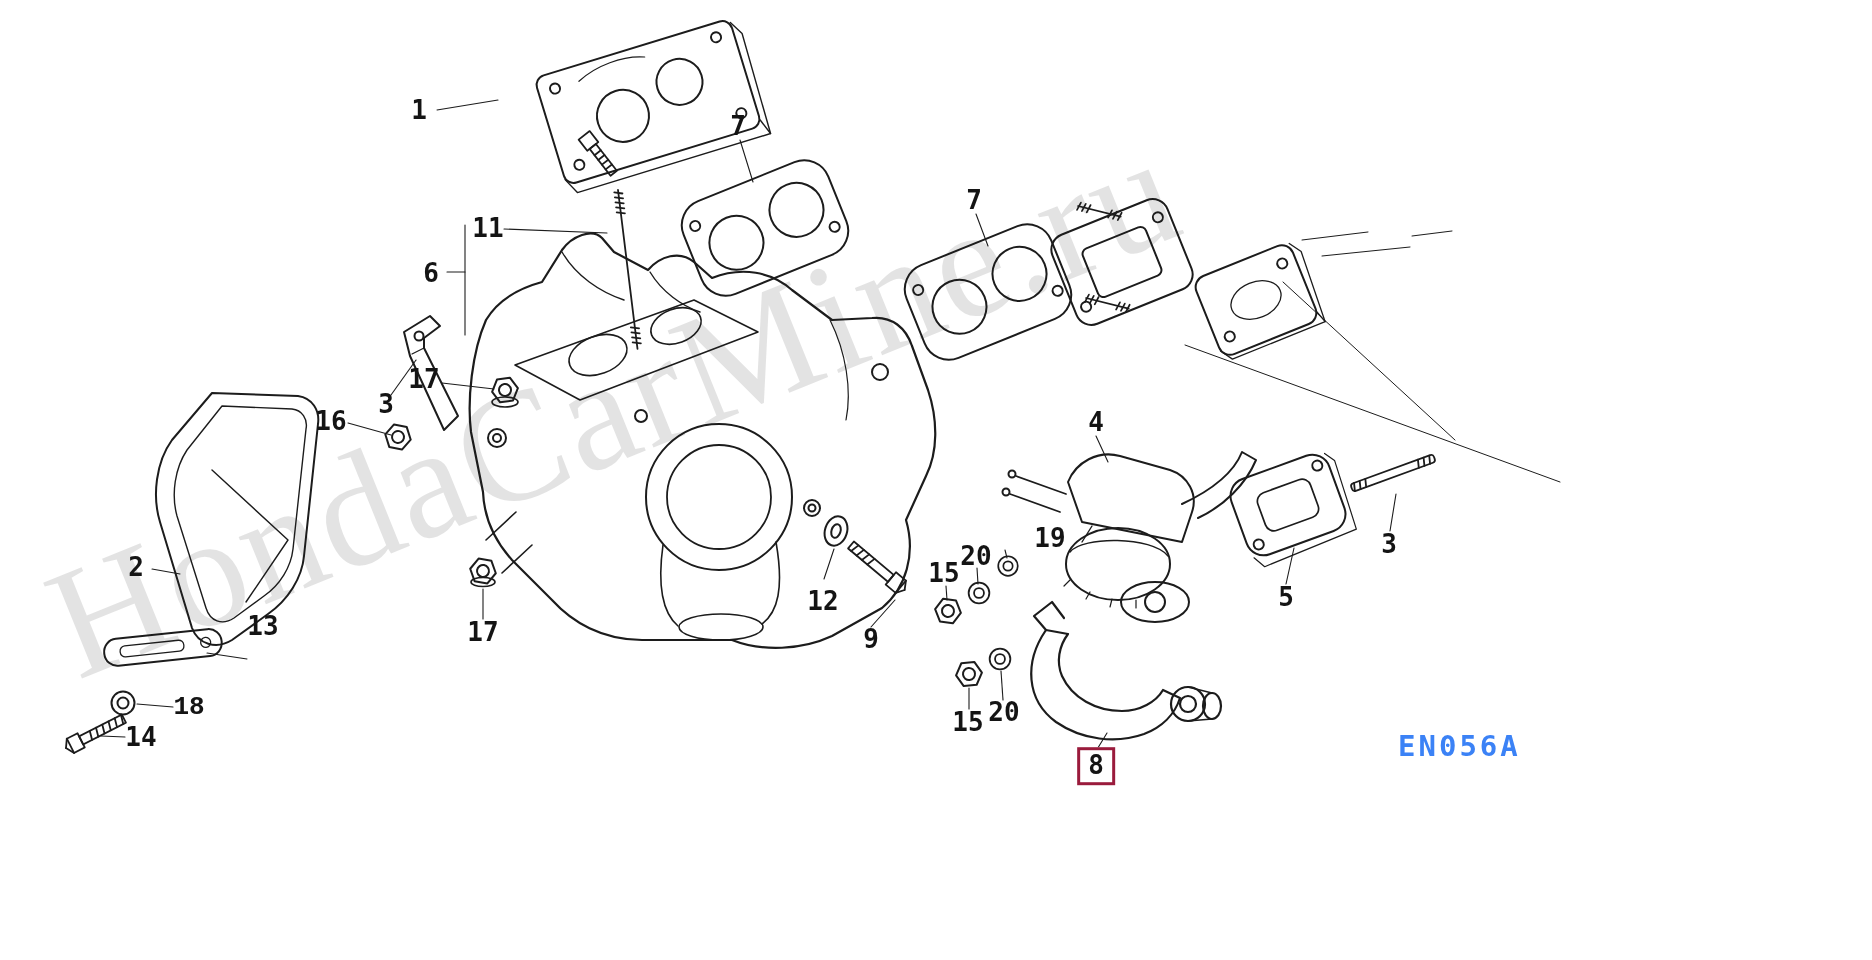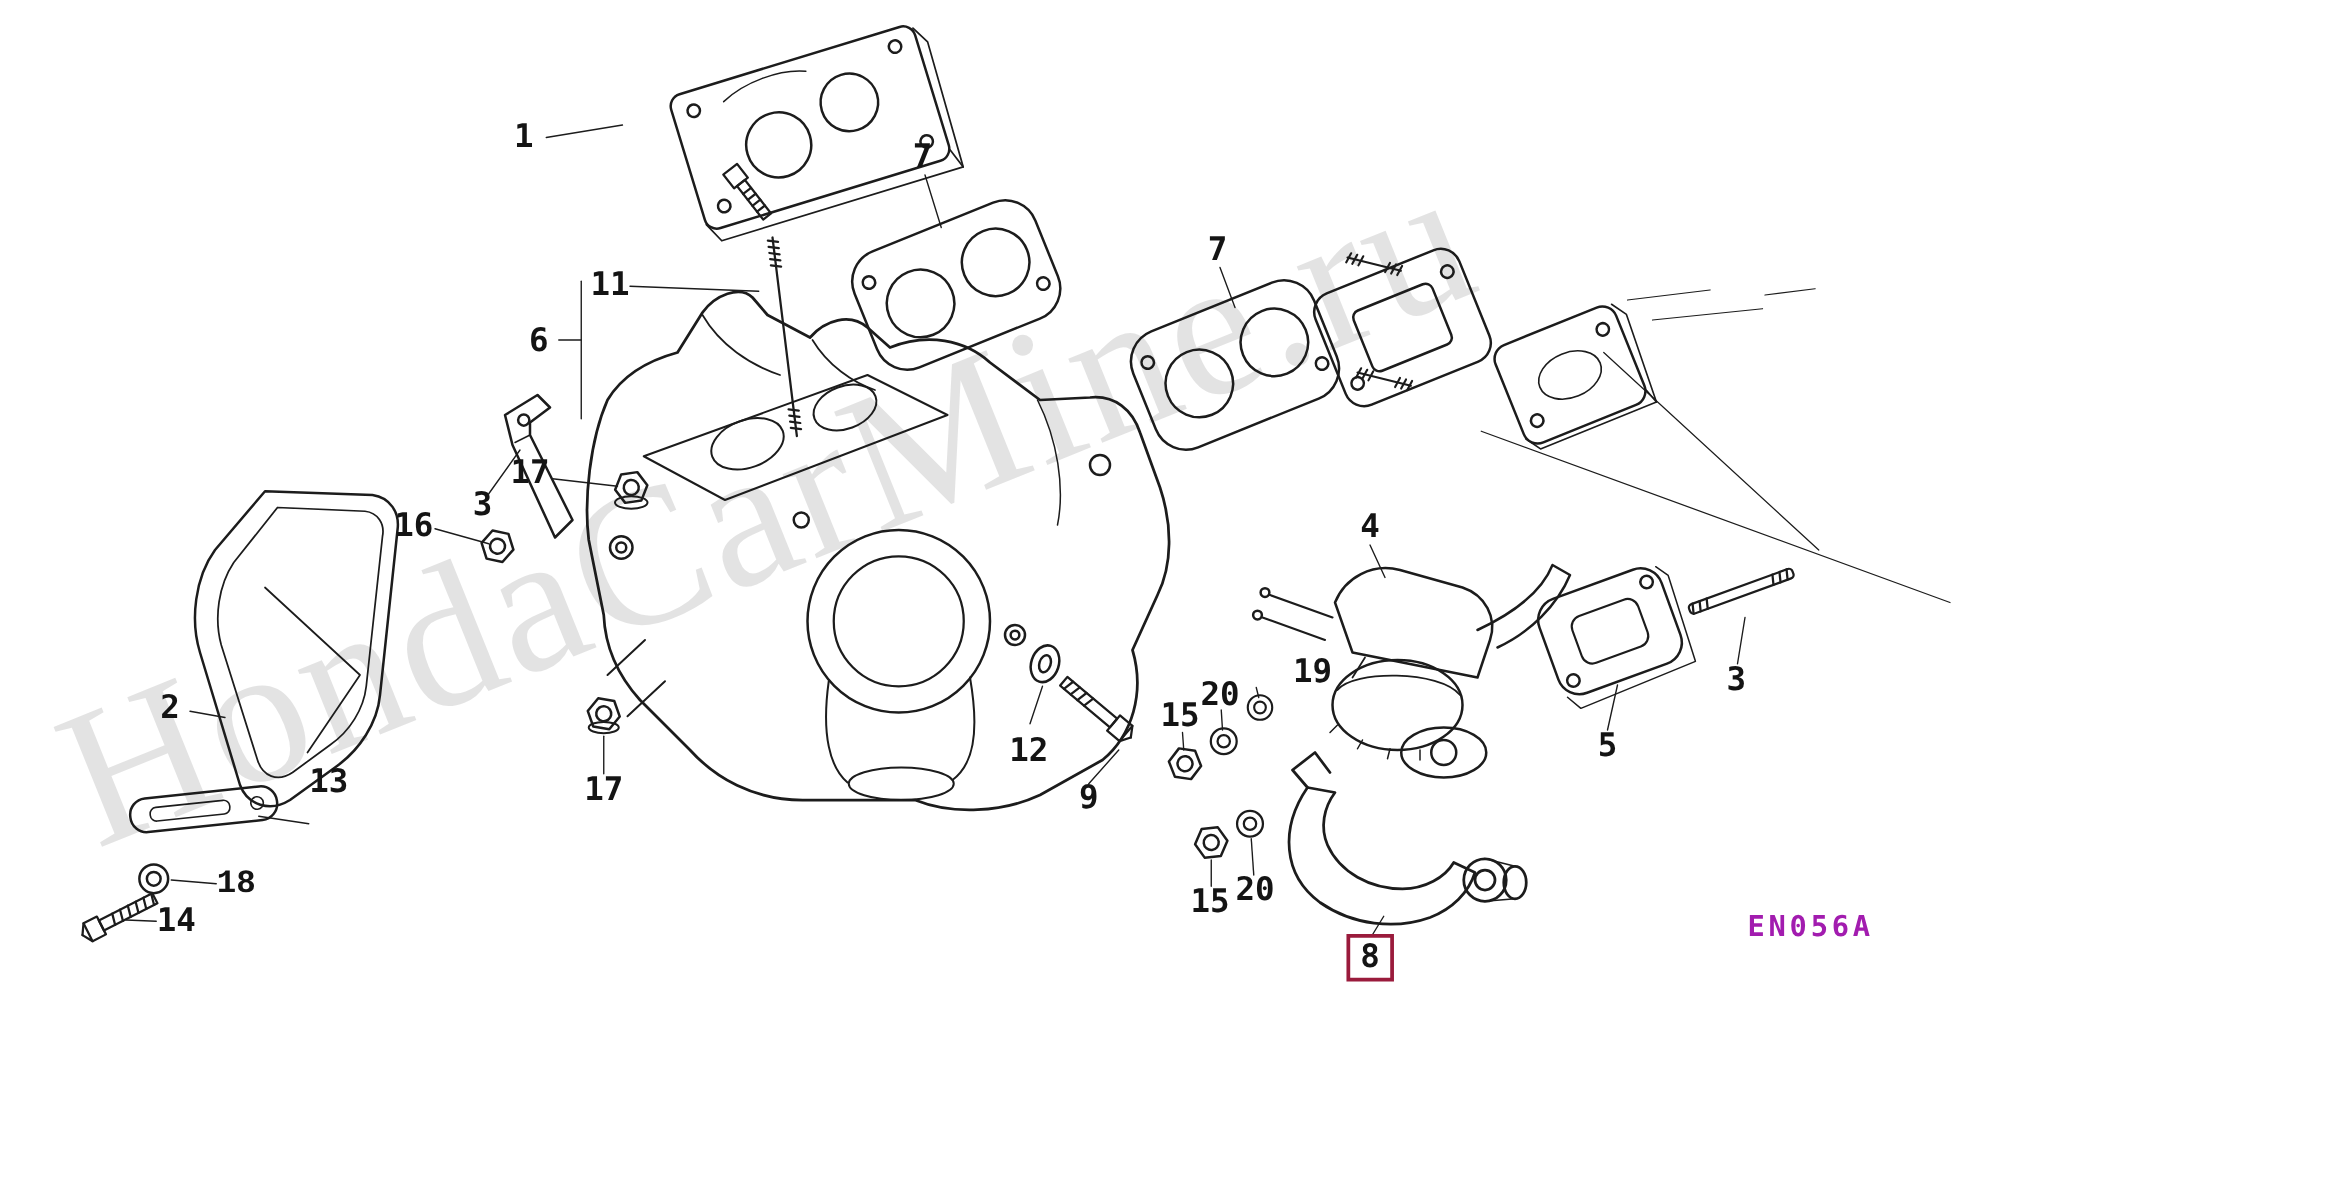--- a/index.html
+++ b/index.html
@@ -51,24 +51,24 @@
     border:3px solid var(--hl,#9A1B3C);
     padding:1px 8px 2px 8px;
     background:#ffffff;
   }
 
   .diagram-code {
     position:absolute;
     left:1398px; top:729px;
     z-index:3;
     font-family:"DejaVu Sans Mono", monospace;
-    font-size:23px;
+    font-size:29px;
     font-weight:bold;
     letter-spacing:3px;
-    color:#a21caf;
+    color:#3b82f6;
   }
 </style>
 </head>
 <body>
 
 <div class="canvas" style="--hl: #9A1B3C;">
 
   <div class="watermark">HondaCarMine.ru</div>
 
   <svg class="art" viewBox="0 0 1872 960" xmlns="http://www.w3.org/2000/svg">

